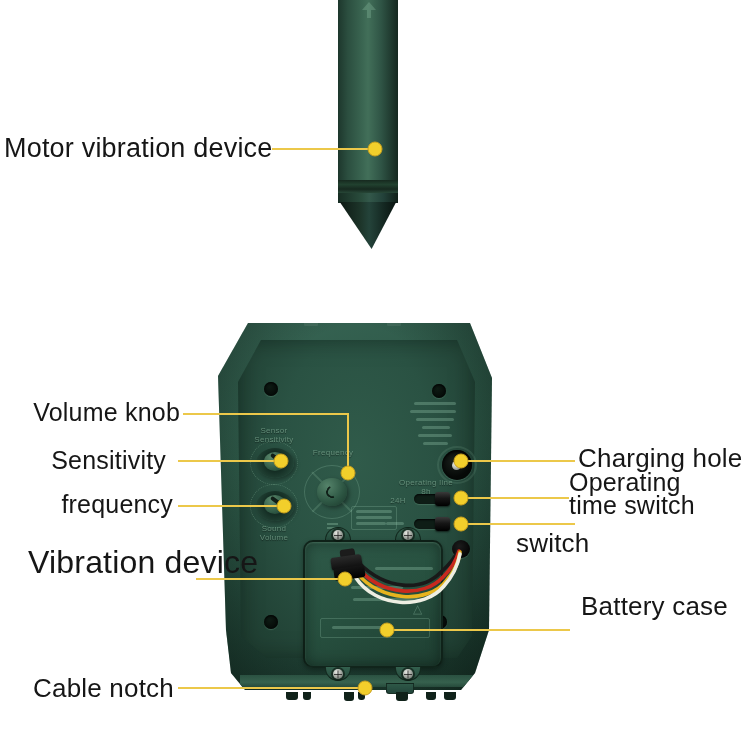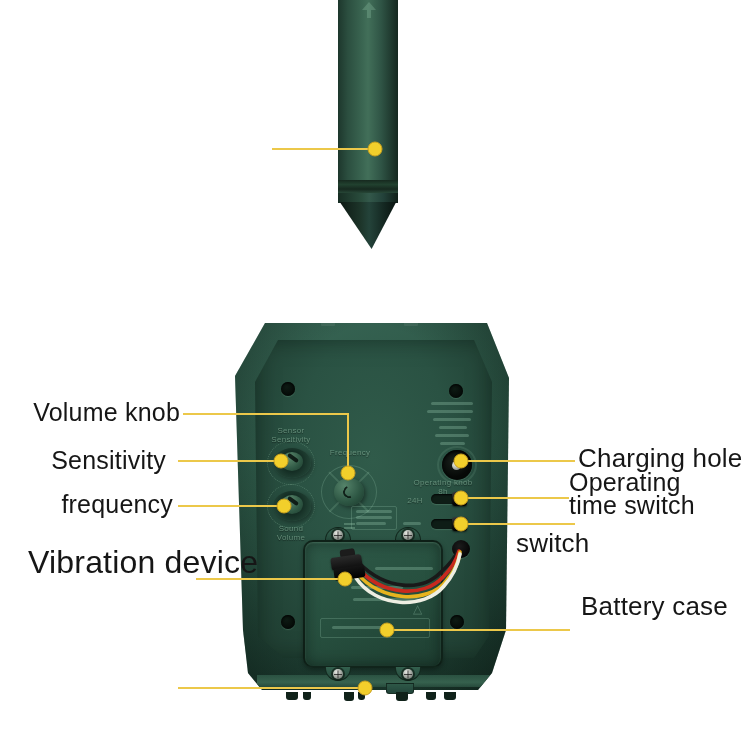--- a/index.html
+++ b/index.html
@@ -51,21 +51,21 @@
     background:linear-gradient(90deg,#172d23,#2a4d3d 40%,#33584a 52%,#23423a 75%,#101f18);
   }
   #spike .cone {
     position:absolute; left:0; top:202px; width:60px; height:47px;
     background:linear-gradient(90deg,#0c1712,#1d352a 38%,#24433a 52%,#132620 78%,#08110d);
     clip-path:polygon(3% 0,97% 0,56% 100%);
   }
 
   
   #body {
-    position:absolute; left:235px; top:318px; width:277px; height:374px;
+    position:absolute; left:218px; top:318px; width:277px; height:374px;
     background:linear-gradient(160deg,#386655 0%,#2b5444 38%,#204135 78%,#1a362b 100%);
     clip-path:polygon(30px 5px,252px 5px,274px 60px,271px 312px,257px 355px,243px 372px,27px 372px,13px 355px,8px 312px,0px 58px);
   }
   #body .rim-shade {
     position:absolute; inset:0;
     background:radial-gradient(ellipse at 50% 45%, rgba(0,0,0,0) 55%, rgba(5,16,11,.55) 100%);
   }
   #face {
     position:absolute; left:17px; top:18px; width:243px; height:326px;
     background:radial-gradient(ellipse at 50% 38%, #305b4a 0%, #2a5243 45%, #224336 78%, #1d3a2e 100%);
@@ -274,21 +274,21 @@
     </div>
 
     <div class="emboss-bar" style="left:196px; top:84px;  width:42px;"></div>
     <div class="emboss-bar" style="left:192px; top:92px;  width:46px;"></div>
     <div class="emboss-bar" style="left:198px; top:100px; width:38px;"></div>
     <div class="emboss-bar" style="left:204px; top:108px; width:28px;"></div>
     <div class="emboss-bar" style="left:200px; top:116px; width:34px;"></div>
     <div class="emboss-bar" style="left:205px; top:124px; width:25px;"></div>
 
     <div class="emboss-text" style="left:178px; top:160px; width:60px;">
-      <span>Operating knob</span><br>
+      <span>Operating line</span><br>
       <span>8h</span>
     </div>
     <div class="emboss-text" style="left:170px; top:178px; width:20px;">
       <span>24H</span>
     </div>
     <div class="slide-switch" style="left:196px; top:175px;">
       <div class="slot"></div>
         <div class="knob"></div>
     </div>
     <div class="emboss-bar" style="left:168px; top:204px; width:18px;"></div>
@@ -363,26 +363,28 @@
       <polyline points="575,461 461,461" fill="none" stroke="#ecc84a" stroke-width="2"></polyline>
       <circle cx="461" cy="461" r="7" fill="#f2cf2b" stroke="#c9a01e" stroke-width="1"></circle>
       <polyline points="569,498 461,498" fill="none" stroke="#ecc84a" stroke-width="2"></polyline>
       <circle cx="461" cy="498" r="7" fill="#f2cf2b" stroke="#c9a01e" stroke-width="1"></circle>
       <polyline points="575,524 461,524" fill="none" stroke="#ecc84a" stroke-width="2"></polyline>
       <circle cx="461" cy="524" r="7" fill="#f2cf2b" stroke="#c9a01e" stroke-width="1"></circle>
       <polyline points="570,630 387,630" fill="none" stroke="#ecc84a" stroke-width="2"></polyline>
       <circle cx="387" cy="630" r="7" fill="#f2cf2b" stroke="#c9a01e" stroke-width="1"></circle>
     </svg>
 
+  <div class="callout-label" id="lbl-motor">Motor vibration device</div>
   <div class="callout-label" id="lbl-volume">Volume knob</div>
   <div class="callout-label" id="lbl-sensitivity">Sensitivity</div>
   <div class="callout-label" id="lbl-frequency">frequency</div>
   <div class="callout-label" id="lbl-vibration">
     <span>Vibration device</span><br>
   </div>
+  <div class="callout-label" id="lbl-cable">Cable notch</div>
   <div class="callout-label" id="lbl-charging">Charging hole</div>
   <div class="callout-label" id="lbl-operating">
     <span>Operating</span><br>
     <span>time switch</span>
   </div>
   <div class="callout-label" id="lbl-switch">switch</div>
   <div class="callout-label" id="lbl-battery">Battery case</div>
 
 </div>
 

